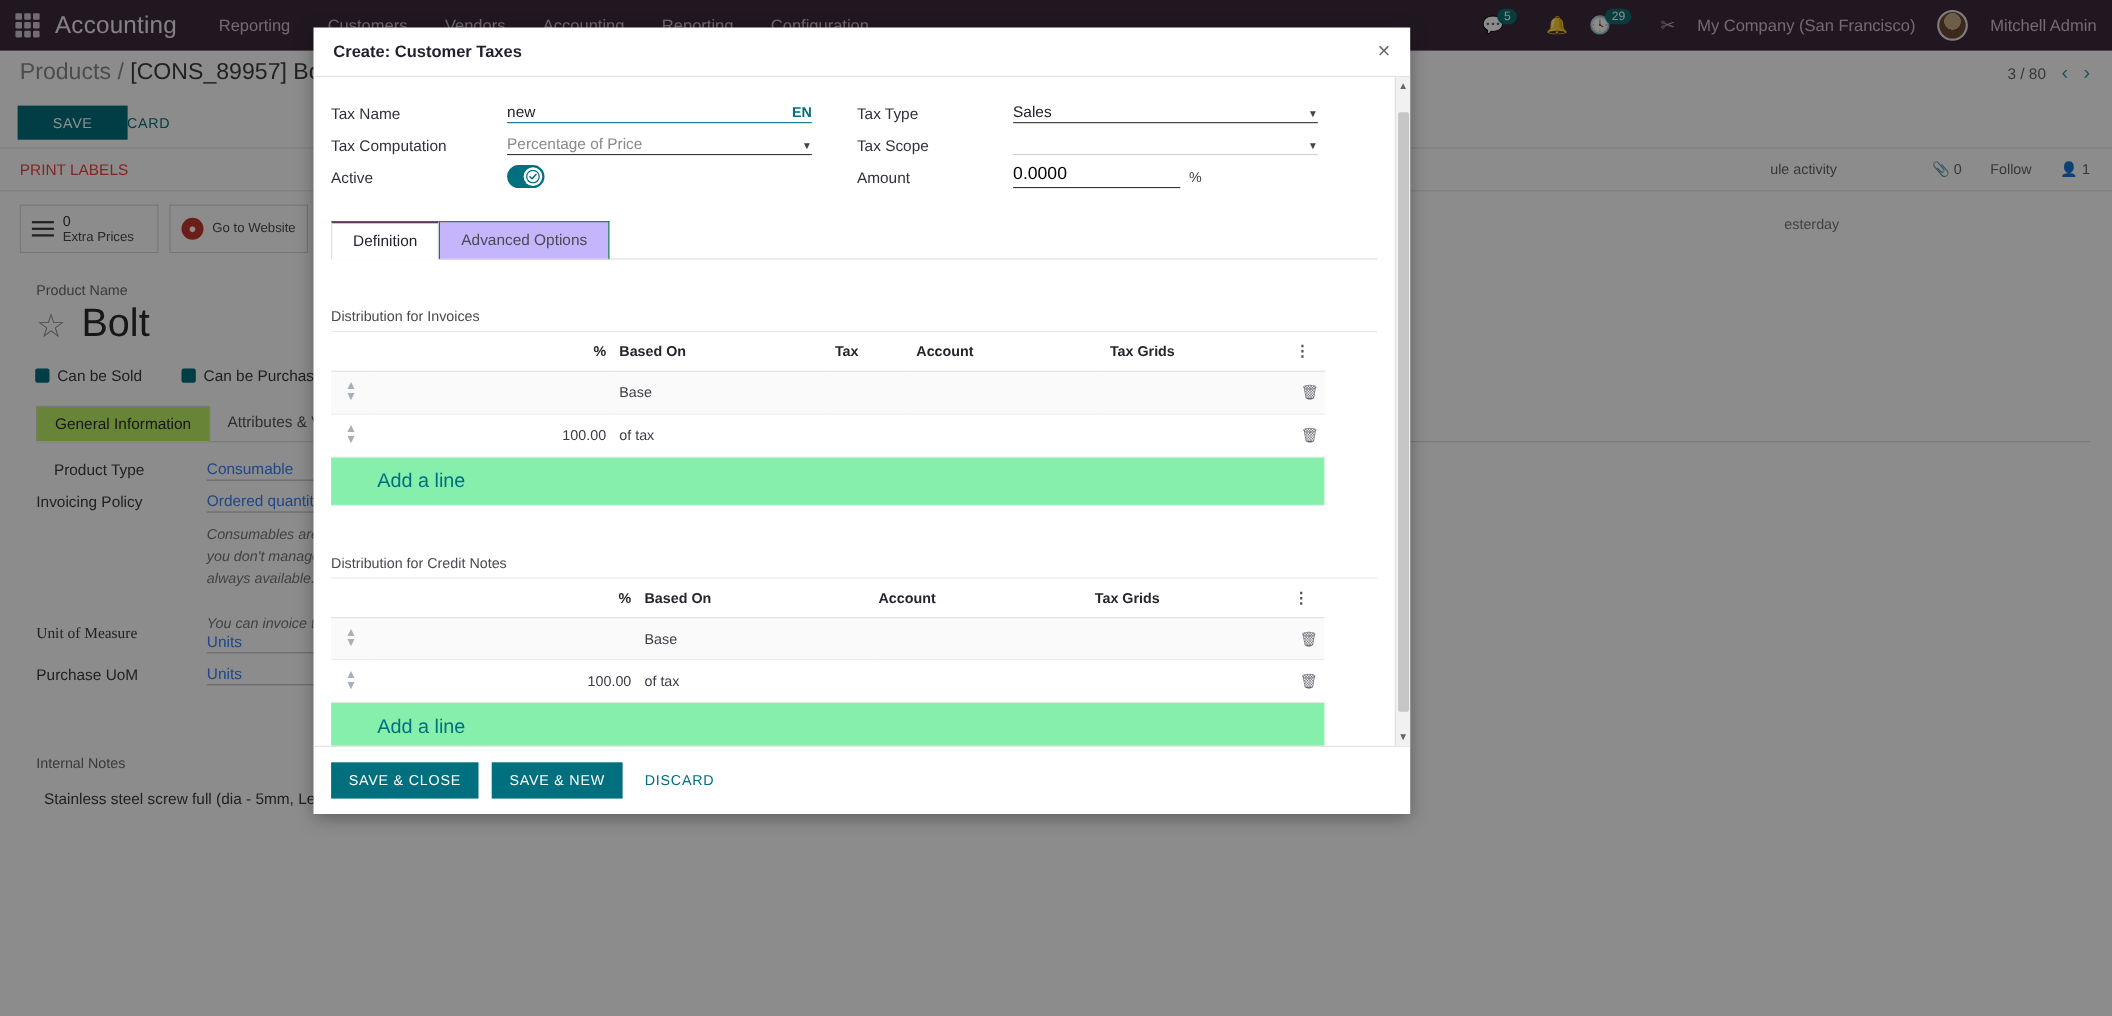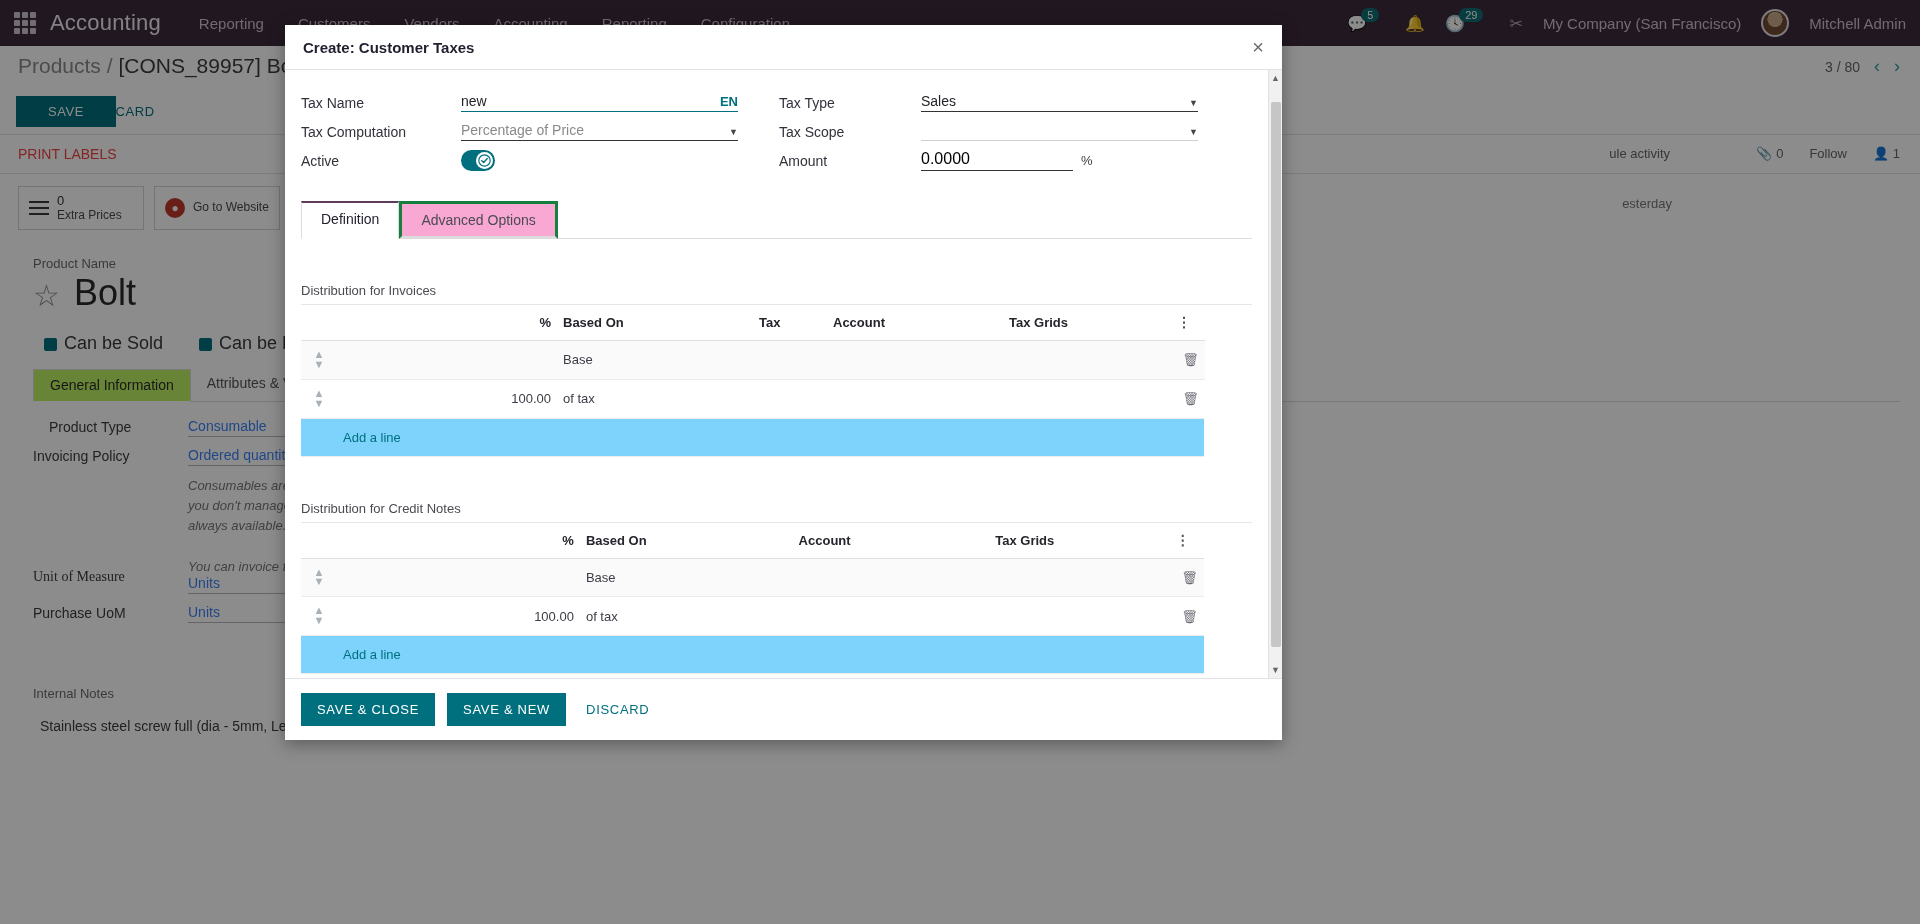--- a/index.html
+++ b/index.html
@@ -61,21 +61,21 @@
   .smartbtn { border:1px solid #d6d6d6; height:44px; min-width:126px; display:flex; align-items:center; padding:0 10px; gap:8px; background:#fff;}
   .smartbtn .sb-txt { font-size:12px; color:#4a4a4a; line-height:1.15;}
   .smartbtn .sb-num { font-size:13px; color:#333; }
   .hamburger-icon { width:20px; height:14px; display:flex; flex-direction:column; justify-content:space-between;}
   .hamburger-icon i { height:2px; background:#3a3a3a; display:block;}
   .globe-icon { width:20px;height:20px;border-radius:50%;background:#c0392b;display:flex;align-items:center;justify-content:center;color:#fff;font-size:12px;}
 
   .prod-label { position:absolute; left:33px; top:256px; font-size:13px; color:#6b6b6b;}
   .prod-star { position:absolute; left:33px; top:278px; font-size:30px; color:#8a8a8a;}
   .prod-name { position:absolute; left:74px; top:272px; font-size:36px; color:#2b2b2b;}
-  .cb-row { position:absolute; top:333px; left:44px; display:flex; gap:36px; font-size:18px; color:#3a3a3a; align-items:center;}
+  .cb-row { position:absolute; top:333px; left:32px; display:flex; gap:36px; font-size:14px; color:#3a3a3a; align-items:center;}
   .cbx { width:13px;height:13px;background:#00707f;border-radius:2px;display:inline-block;margin-right:7px; position:relative; top:2px;}
 
   .nb-tabs { position:absolute; top:368px; left:33px; right:20px; border-bottom:1px solid #dcdcdc; height:34px; display:flex; }
   .nb-tab { font-size:14px; color:#555; padding:7px 16px; }
   .nb-tab.active { color:#2b2b2b; border:1px solid #dcdcdc; border-bottom:1px solid #fff; background:#bef264; position:relative; top:1px;}
 
   .f-label { position:absolute; font-size:14px; color:#3c3c3c;}
   .f-val { position:absolute; font-size:14px; color:#3b82f6; border-bottom:1px solid #b9b9b9; width:150px; padding-bottom:2px;}
   .f-note { position:absolute; font-size:13px; color:#777; font-style: italic; line-height:1.55; width:300px;}
   .internal-notes-l { position:absolute; left:33px; top:686px; font-size:13px; color:#6b6b6b;}
@@ -134,21 +134,21 @@
   }
   .toggle .knob svg { display:block; }
 
   
   .tabs { display:flex; border-bottom:1px solid #dcdcdc; margin-top: 26px; text-align: right;}
   .tab { font-size:14px; color:#4a4a52; padding:8px 19px; border:1px solid transparent; cursor:pointer;}
   .tab.active {
     background:#fff; border:1px solid #dcdcdc; border-bottom-color:#fff;
     border-top:2px solid #5c3b5c; margin-bottom:-1px; color:#1f1f2e;
   }
-  .tab:not(.active) { border:3px solid #15803d; border-bottom-color:#dcdcdc; margin-bottom:-1px; background:#f9a8d4;}
+  .tab:not(.active) { border:1px solid #15803d; border-bottom-color:#dcdcdc; margin-bottom:-1px; background:#c4b5fd;}
 
   .section { margin-top: 44px; }
   .section-title { font-size:13px; color:#4a4a52; padding-bottom:6px; border-bottom:1px solid #e6e6e6;}
   .o2m { width: 903px; }
   table.lines { width:100%; border-collapse:collapse; table-layout:fixed; }
   table.lines th {
     font-size:13px; color:#25252e; font-weight:bold; text-align:left;
     padding: 10px 6px; border-bottom:1px solid #dfdfdf;
   }
   table.lines td {
@@ -156,21 +156,21 @@
     background:#fbfbfb;
   }
   table.lines tr.row td { background:#fafafa; }
   table.lines tr.row:nth-child(2) td { background:#fff; }
   .th-pct { text-align:right !important; }
   .td-pct { text-align:right; }
   .handle { color:#a9b0b8; font-size:11px; line-height:.9; display:flex; flex-direction:column; align-items:center;}
   .optcol { width:34px; text-align:right; }
   .dots { color:#555; font-size:14px; letter-spacing:0; line-height:1; }
   .trash { color:#6b6b75; font-size:13px; cursor:pointer; }
-  .addline { color:#00707f; font-size:13px; padding: 11px 6px 11px 42px; display:block; background:#7dd3fc; cursor:pointer;}
+  .addline { color:#00707f; font-size:18px; padding: 11px 6px 11px 42px; display:block; background:#86efac; cursor:pointer;}
   .addline-wrap { border-bottom:1px solid #ececec; }
 
   .modal-footer {
     flex:0 0 62px; border-top:1px solid #e2e2e2; display:flex; align-items:center; gap:12px;
     padding: 0 16px;
   }
   .btn {
     font-size:13px; letter-spacing:.7px; padding:9px 16px; border:none; cursor:pointer;
     font-family:"Liberation Sans", sans-serif;
   }

